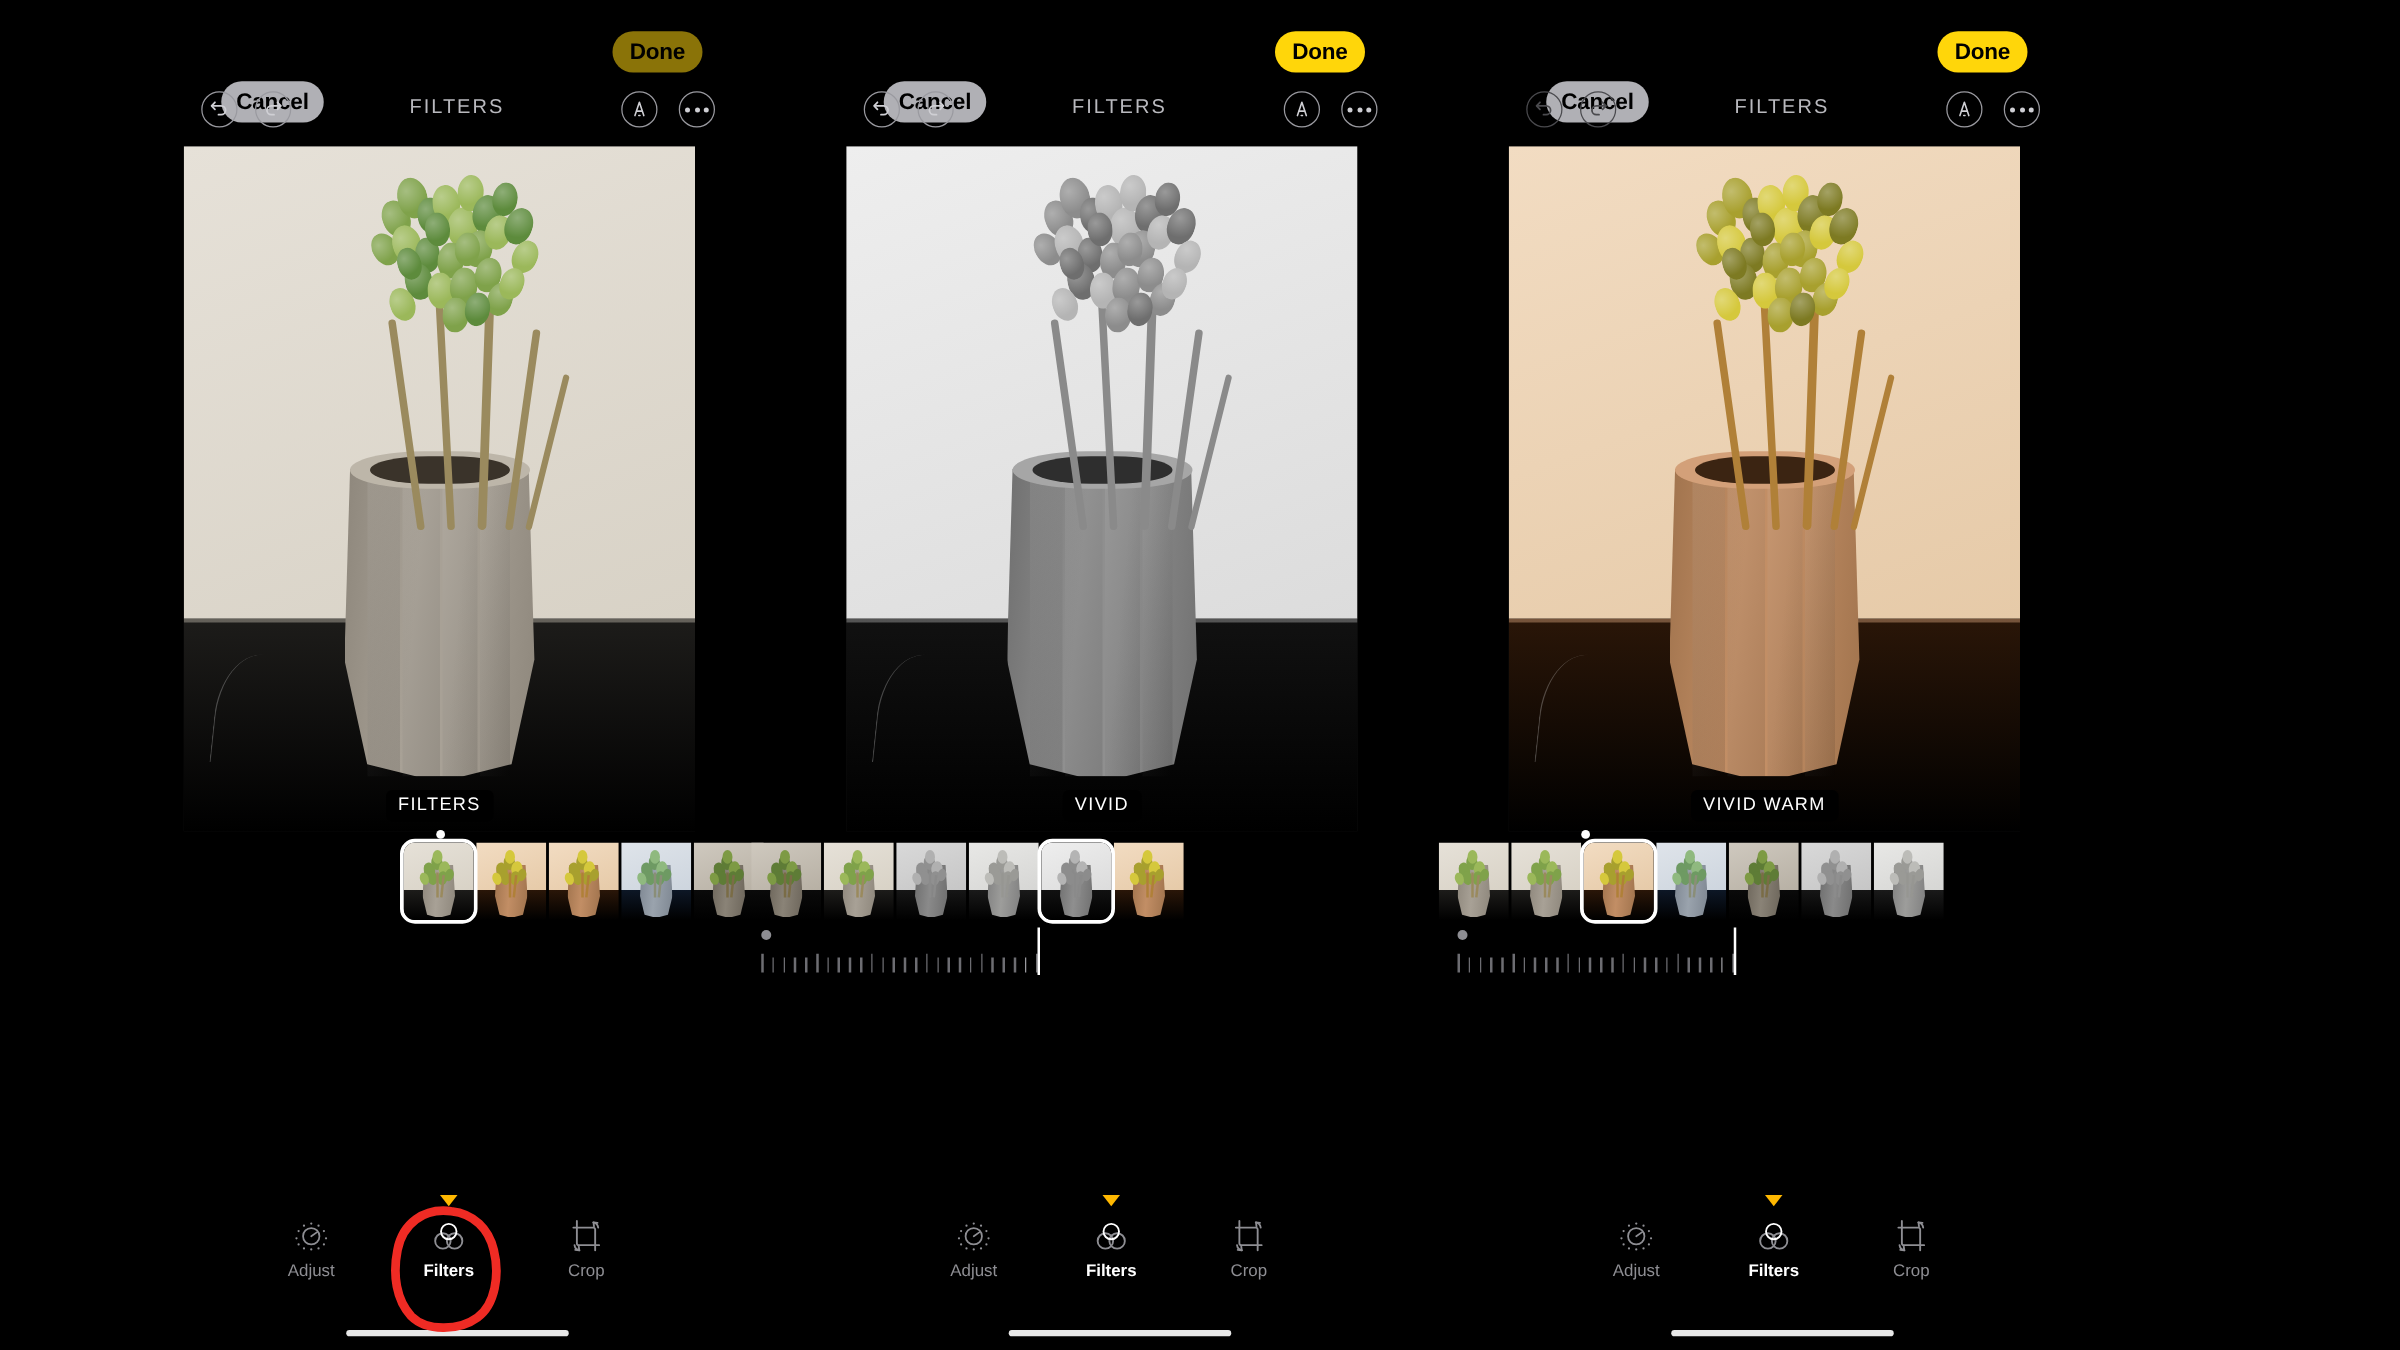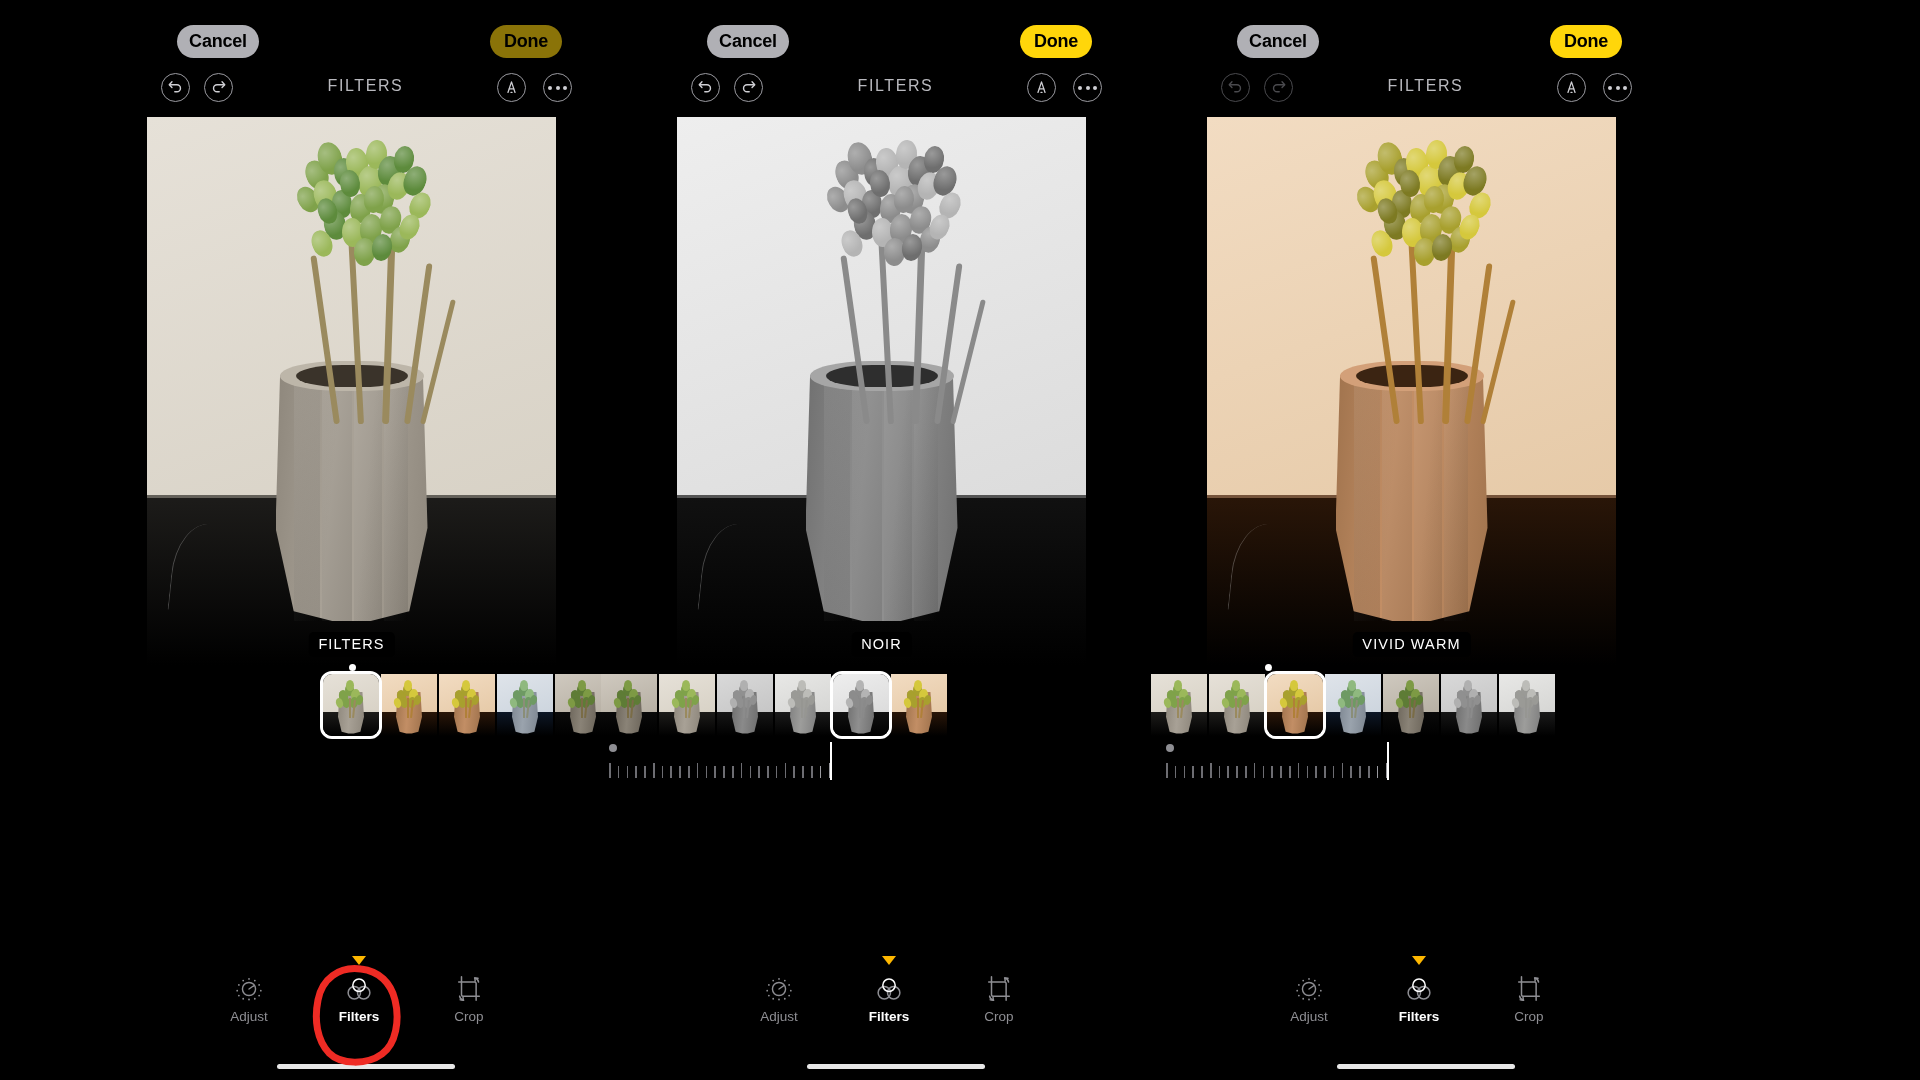--- a/index.html
+++ b/index.html
@@ -19,21 +19,21 @@
   
   .topbar { position: absolute; top: 0; left: 0; width: 100%; height: 108px; }
 
   .pill {
     position: absolute; top: 25px;
     height: 33px; border-radius: 17px;
     display: flex; align-items: center; justify-content: center;
     font-size: 18px; font-weight: bold; letter-spacing: -0.2px;
     color: #000; cursor: default;
   }
-  .cancel-pill { left: 76px; width: 82px; background: #b0b0b5; }
+  .cancel-pill { left: 76px; width: 82px; background: #b0b0b5; margin-top: 40px; }
   .done-pill   { right: 68px; width: 72px; background: #ffd60a; }
   .done-pill.dim { background: #8a7308; }
 
   .title {
     position: absolute; top: 77px; left: 0; width: 100%;
     text-align: center; font-size: 16px; letter-spacing: 1.6px;
     color: #b9b9be; font-weight: 400;
   }
 
   .circ-btn {
@@ -440,21 +440,21 @@
             <div class="leaf" style="left:148px;top:72px;width:21px;height:28px;background:radial-gradient(circle at 35% 30%,rgba(255,255,255,.30),transparent 62%),#8c8c8c;transform:rotate(14deg)"></div>
             <div class="leaf" style="left:158px;top:92px;width:20px;height:27px;background:radial-gradient(circle at 35% 30%,rgba(255,255,255,.30),transparent 62%),#8c8c8c;transform:rotate(18deg)"></div>
             <div class="leaf" style="left:80px;top:96px;width:20px;height:27px;background:radial-gradient(circle at 35% 30%,rgba(255,255,255,.30),transparent 62%),#b4b4b4;transform:rotate(-20deg)"></div>
             <div class="leaf" style="left:122px;top:104px;width:21px;height:28px;background:radial-gradient(circle at 35% 30%,rgba(255,255,255,.30),transparent 62%),#8c8c8c;transform:rotate(4deg)"></div>
             <div class="leaf" style="left:140px;top:100px;width:20px;height:27px;background:radial-gradient(circle at 35% 30%,rgba(255,255,255,.30),transparent 62%),#6e6e6e;transform:rotate(10deg)"></div>
             <div class="leaf" style="left:168px;top:80px;width:19px;height:26px;background:radial-gradient(circle at 35% 30%,rgba(255,255,255,.30),transparent 62%),#b4b4b4;transform:rotate(22deg)"></div>
             <div class="leaf" style="left:86px;top:64px;width:19px;height:26px;background:radial-gradient(circle at 35% 30%,rgba(255,255,255,.30),transparent 62%),#6e6e6e;transform:rotate(-18deg)"></div>
             <div class="leaf" style="left:108px;top:36px;width:20px;height:27px;background:radial-gradient(circle at 35% 30%,rgba(255,255,255,.30),transparent 62%),#6e6e6e;transform:rotate(-6deg)"></div>
             <div class="leaf" style="left:132px;top:52px;width:20px;height:27px;background:radial-gradient(circle at 35% 30%,rgba(255,255,255,.30),transparent 62%),#8c8c8c;transform:rotate(6deg)"></div>
           </div>
-          <div class="badge" style="background:#000000;color:#ffffff">NOIR</div>
+          <div class="badge" style="background:#000000;color:#ffffff">VIVID</div>
         </div>
       </div>
       <div class="carousel" style="top:672px">
         <div class="car-strip" style="left:-30px;top:2px">
           <div class="thumb">
             <div class="tw" style="background:linear-gradient(160deg,#cfc9bf,#b7b0a4)"></div>
             <div class="tt" style="background:linear-gradient(180deg,#0a0a0a,#000)"></div>
             <div class="tp" style="background:linear-gradient(95deg,#6d665b,#8a8377 45%,#6d665b)"></div>
             <div class="tl" style="left:16px;top:16px;width:9px;height:12px;background:#5e7c36;transform:rotate(-14deg)"></div>
             <div class="tl" style="left:22px;top:10px;width:9px;height:12px;background:#5e7c36;transform:rotate(-4deg)"></div>

